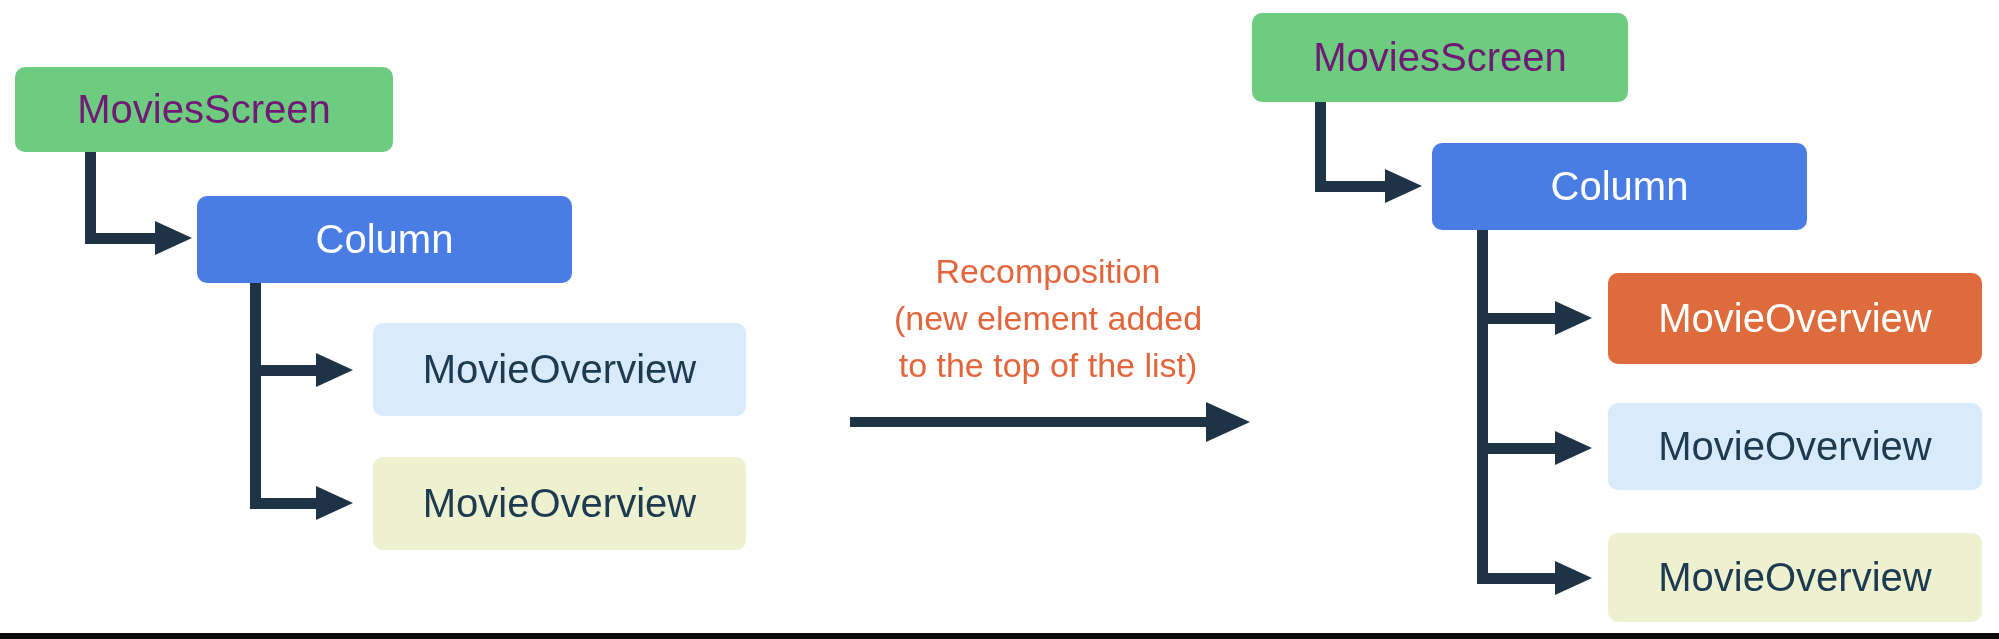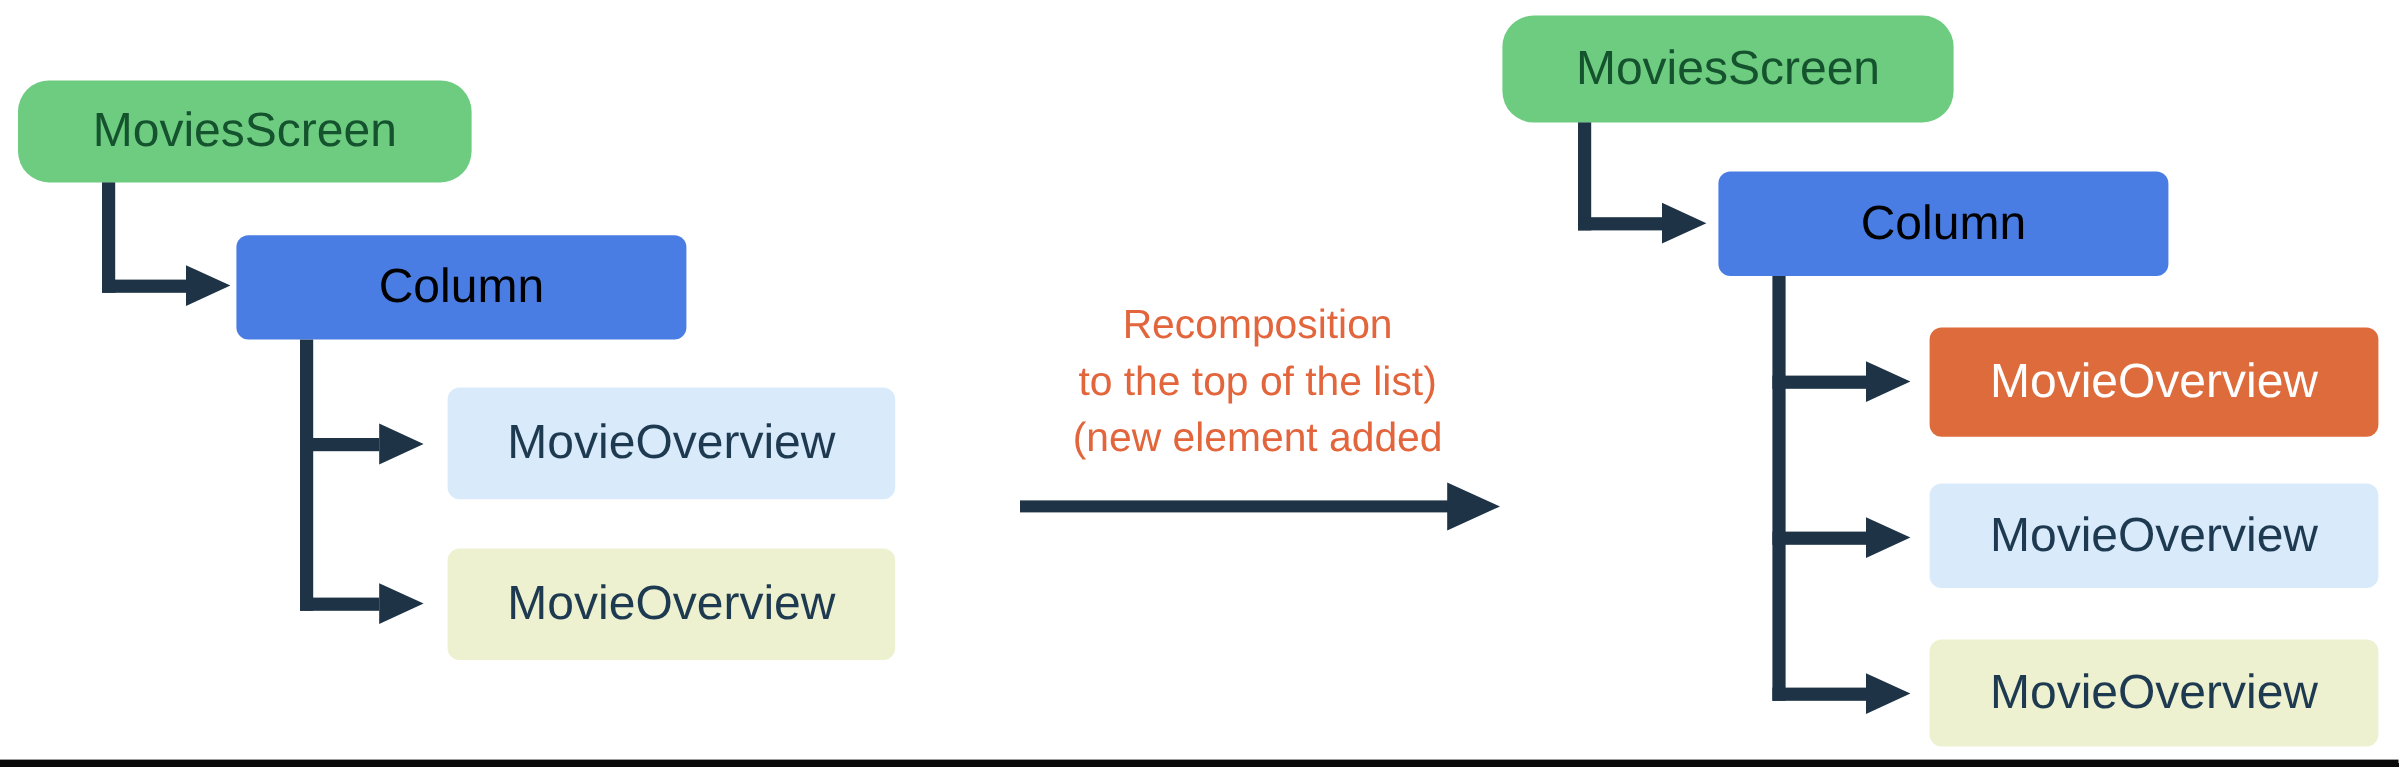--- a/index.html
+++ b/index.html
@@ -25,22 +25,22 @@
   }
   .node {
     position: absolute;
     display: flex;
     align-items: center;
     justify-content: center;
     border-radius: 10px;
     font-size: 40px;
     white-space: nowrap;
   }
-  .node--green  { background: var(--green-fill);  color: #14532d; border-radius: 26px; }
-  .node--blue   { background: var(--blue-fill);   color: #000000; }
+  .node--green  { background: var(--green-fill);  color: #701a75; }
+  .node--blue   { background: var(--blue-fill);   color: #ffffff; }
   .node--orange { background: var(--orange-fill); color: #ffffff; }
   .node--lightblue { background: var(--lightblue-fill); color: var(--dark-text); }
   .node--yellow    { background: var(--yellow-fill);    color: var(--dark-text); }
   .vline, .hline { position: absolute; background: var(--arrow-color); }
   .arrowhead {
     position: absolute;
     width: 0; height: 0;
     border-top: 17px solid transparent;
     border-bottom: 17px solid transparent;
     border-left: 37px solid var(--arrow-color);
@@ -88,22 +88,22 @@
     <div class="arrowhead" style="left:316px; top:353px;"></div>
     <div class="node node--lightblue" style="left:373px; top:323px; width:373px; height:93px;">MovieOverview</div>
 
     <div class="hline" style="left:250px; top:498px; width:66px; height:11px;"></div>
     <div class="arrowhead" style="left:316px; top:486px;"></div>
     <div class="node node--yellow" style="left:373px; top:457px; width:373px; height:93px;">MovieOverview</div>
   </div>
 
   <div class="annotation">
     <span>Recomposition</span>
+    <span>(new element added</span>
     <span>to the top of the list)</span>
-    <span>(new element added</span>
   </div>
   <div class="hline" style="left:850px; top:417px; width:360px; height:10px;"></div>
   <div class="arrowhead arrowhead--big" style="left:1206px; top:402px;"></div>
 
   <div>
     <div class="node node--green" style="left:1252px; top:13px; width:376px; height:89px;">MoviesScreen</div>
 
     <div class="vline" style="left:1315px; top:102px; width:11px; height:90px;"></div>
     <div class="hline" style="left:1315px; top:181px; width:70px; height:11px;"></div>
     <div class="arrowhead" style="left:1385px; top:169px;"></div>

